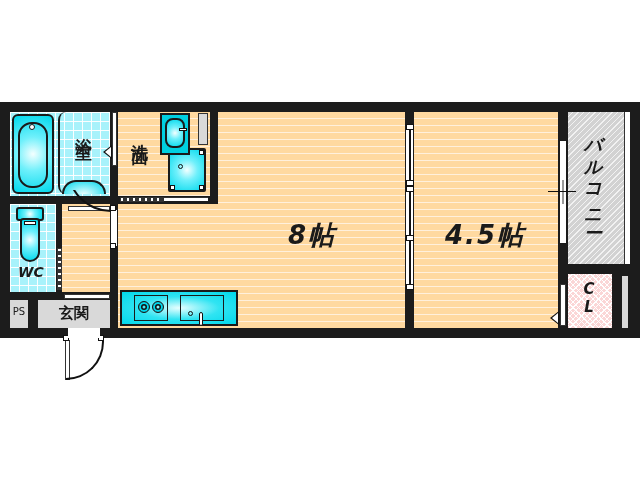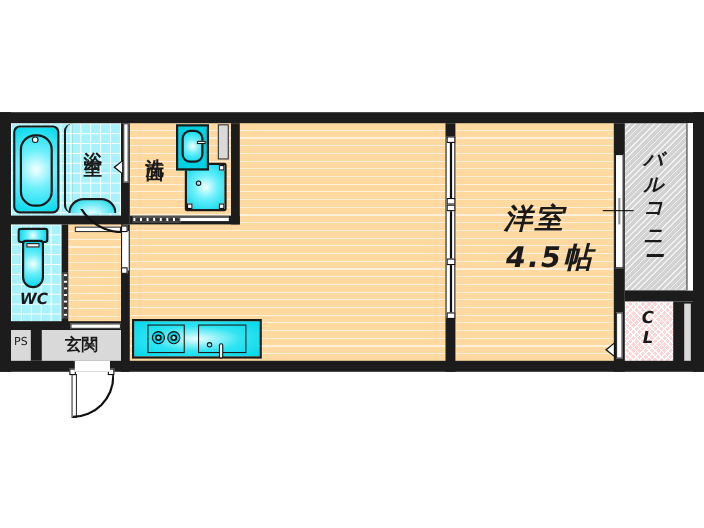--- a/index.html
+++ b/index.html
@@ -214,21 +214,21 @@
   <div class="hinge" style="left:63px;top:335px;"></div>
   <div class="hinge" style="left:98px;top:335px;"></div>
   <div class="abs" style="left:68px;top:328px;width:32px;height:10px;background:#fff;"></div>
 
   <div class="label vert" style="left:74px;top:124px;font-size:17px;line-height:20px;letter-spacing:6px;">浴室</div>
   <div class="label vert" style="left:130px;top:130px;font-size:17px;line-height:20px;letter-spacing:6px;">洗面</div>
   <div class="label" style="left:18px;top:264px;font-size:14px;font-style:italic;">WC</div>
   <div class="label" style="left:10px;top:306px;width:18px;font-size:10px;font-weight:normal;">PS</div>
   <div class="label" style="left:38px;top:304px;width:72px;font-size:15px;">玄関</div>
 
-
-  <div class="label big" style="left:436px;top:184px;width:100px;">洋室</div>
-  <div class="label big" style="left:430px;top:220px;width:110px;text-align:right;">4.5帖</div>
+  <div class="label big" style="left:262px;top:220px;width:100px;">8帖</div>
+
+  <div class="label big" style="left:430px;top:220px;width:110px;">4.5帖</div>
 
   <div class="label vert" style="left:582px;top:124px;font-size:18px;font-style:italic;letter-spacing:4px;line-height:22px;">バルコニー</div>
 
   <div class="label" style="left:576px;top:280px;width:26px;font-size:15px;font-style:italic;">C</div>
   <div class="label" style="left:576px;top:298px;width:26px;font-size:15px;font-style:italic;">L</div>
 </div>
 
 </body></html>

